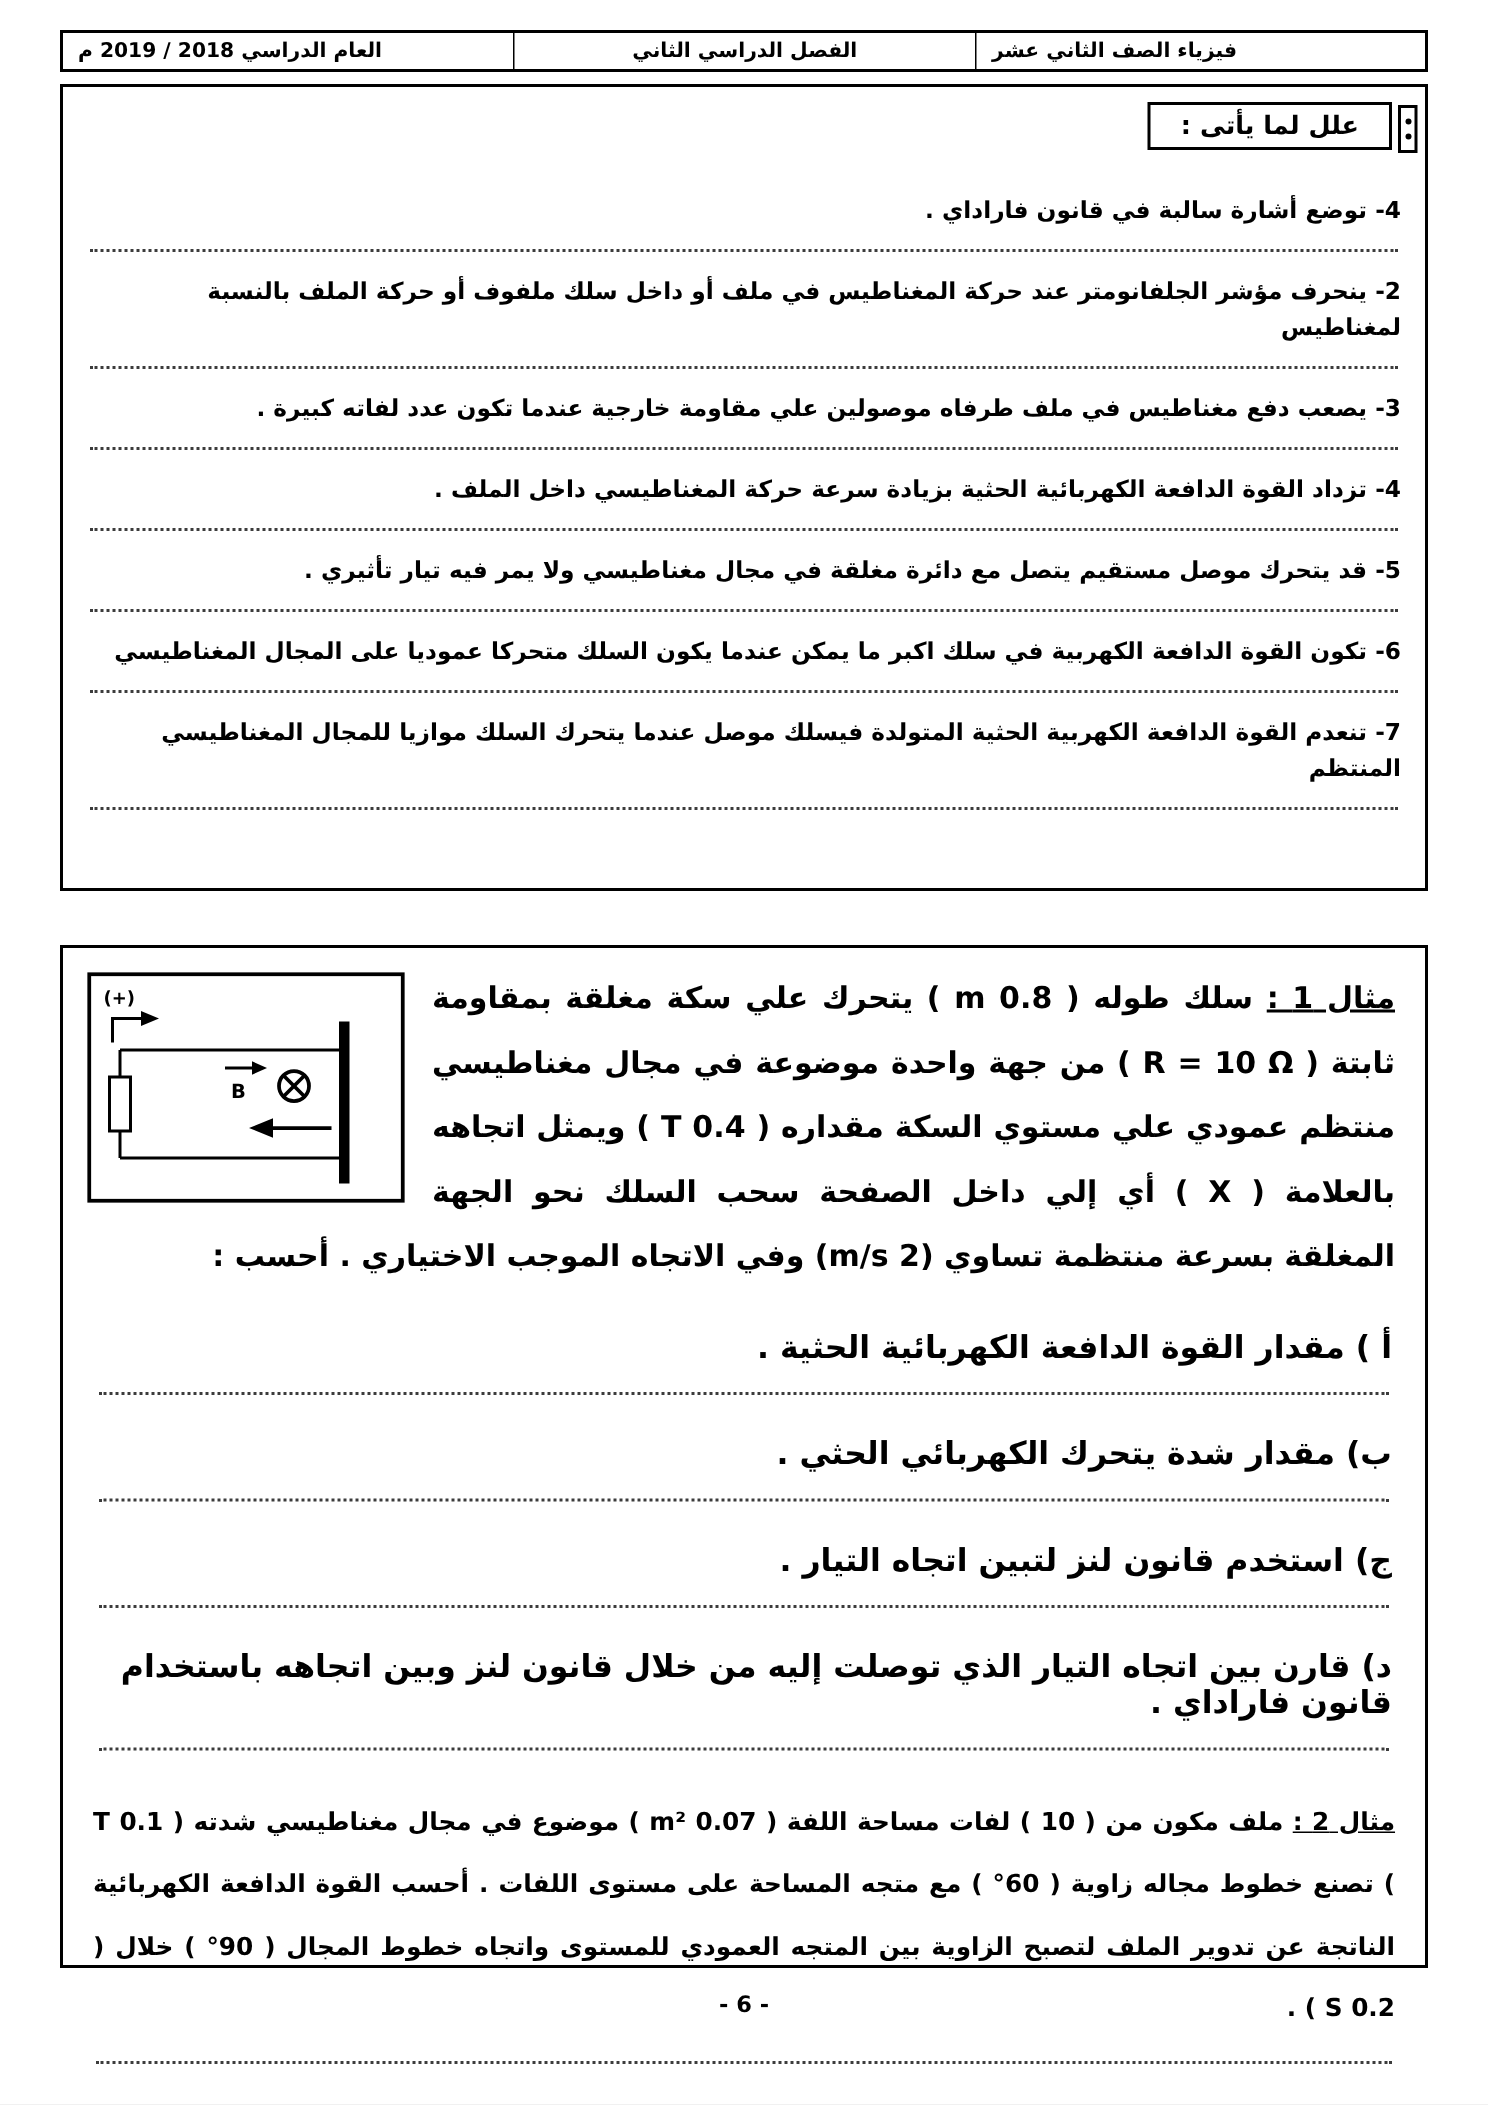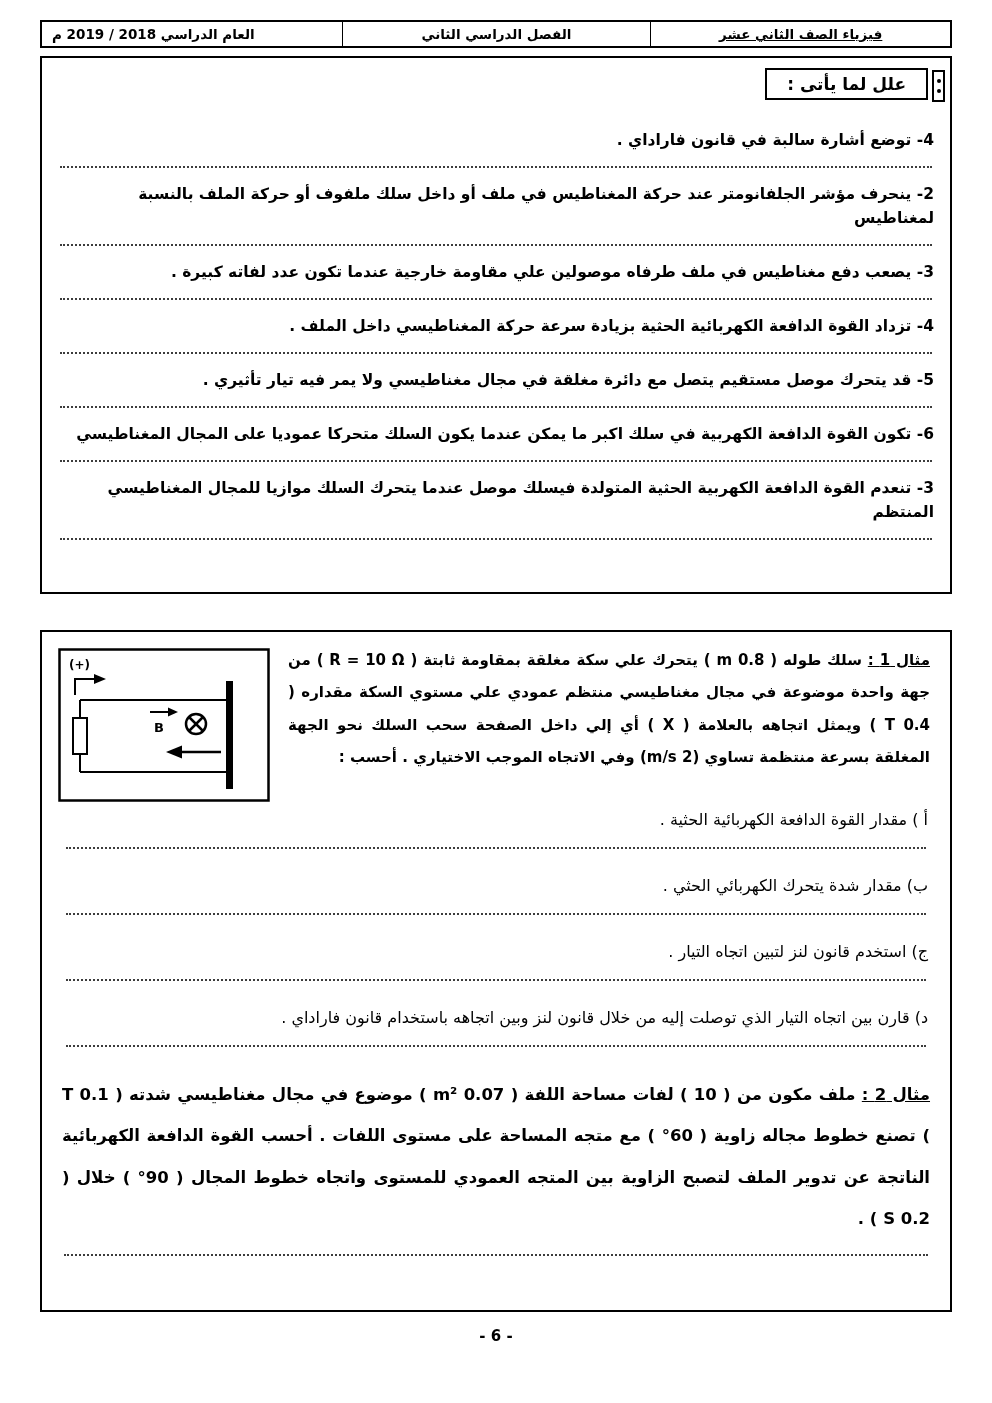--- a/index.html
+++ b/index.html
@@ -14,21 +14,21 @@
     color: #000;
     overflow: hidden;
   }
   
   .header {
     position: absolute; top: 20px; right: 40px; left: 40px;
     display: flex; border: 2px solid #000;
     font-weight: bold; font-size: 13.5px;
   }
   .h-cell { padding: 4px 10px; }
-  .h-cell.c1 { flex: 0 0 33%; text-align: center; border-left: 1.5px solid #000; text-decoration: underline; }
+  .h-cell.c1 { flex: 0 0 33%; text-align: left; border-left: 1.5px solid #000; }
   .h-cell.c2 { flex: 1 1 auto; text-align: center; border-left: 1.5px solid #000; }
   .h-cell.c3 { flex: 0 0 33%; text-align: left; }
   
   .box { position: absolute; right: 40px; left: 40px; border: 2.5px solid #000; background: #fff; }
   .box1 { top: 56px;  height: 538px; }
   .box2 { top: 630px; height: 682px; padding: 10px 14px; }
   
   .sec-title {
     position: absolute; top: 10px; right: 22px;
     border: 2px solid #000; padding: 4px 20px;
@@ -50,26 +50,26 @@
     border-bottom: 2px dotted #3c3c3c; height: 3px;
     margin: 16px 8px 10px;
   }
   .q-item .ans-line { margin: 13px 8px 9px; }
   
   .diagram-wrap {
     float: left; width: 212px; height: 154px;
     margin: 6px 18px 8px 2px; direction: ltr;
   }
   .ex-para {
-    font-weight: bold; font-size: 15px; line-height: 2.15;
+    font-weight: bold; font-size: 20px; line-height: 2.15;
     text-align: justify; margin: 2px 6px 0;
   }
   .ex-label { text-decoration: underline; }
   .part { clear: both; }
-  .part-text { font-weight: normal; font-size: 16px; margin: 27px 8px 0; }
+  .part-text { font-weight: bold; font-size: 21px; margin: 27px 8px 0; }
   .part .ans-line { margin: 17px 10px 0; }
   .ex2-para {
     clear: both; font-weight: bold; font-size: 16.5px; line-height: 2.5;
     text-align: justify; margin: 27px 6px 0;
   }
   .ex2-line { margin-top: 14px; }
   
   .page-num {
     position: absolute; bottom: 58px; left: 0; right: 0;
     text-align: center; font-weight: bold; font-size: 15px;
@@ -112,21 +112,21 @@
       </div>
       <div class="q-item">
         <div class="q-text">5- قد يتحرك موصل مستقيم يتصل مع دائرة مغلقة في مجال مغناطيسي ولا يمر فيه تيار تأثيري .</div>
         <div class="ans-line"></div>
       </div>
       <div class="q-item">
         <div class="q-text">6- تكون القوة الدافعة الكهربية في سلك اكبر ما يمكن عندما يكون السلك متحركا عموديا على المجال المغناطيسي</div>
         <div class="ans-line"></div>
       </div>
       <div class="q-item">
-        <div class="q-text">3- تنعدم القوة الدافعة الكهربية الحثية المتولدة فيسلك موصل عندما يتحرك السلك موازيا للمجال المغناطيسي المنتظم</div>
+        <div class="q-text">7- تنعدم القوة الدافعة الكهربية الحثية المتولدة فيسلك موصل عندما يتحرك السلك موازيا للمجال المغناطيسي المنتظم</div>
         <div class="ans-line"></div>
       </div>
     </div>
   </div>
 
   <div class="box box2">
 
     <div class="diagram-wrap" ,="">
       <svg viewBox="0 0 212 154" width="212" height="154">
         <rect x="1.5" y="1.5" width="209" height="151" fill="none" stroke="#000" stroke-width="2.5"></rect>

